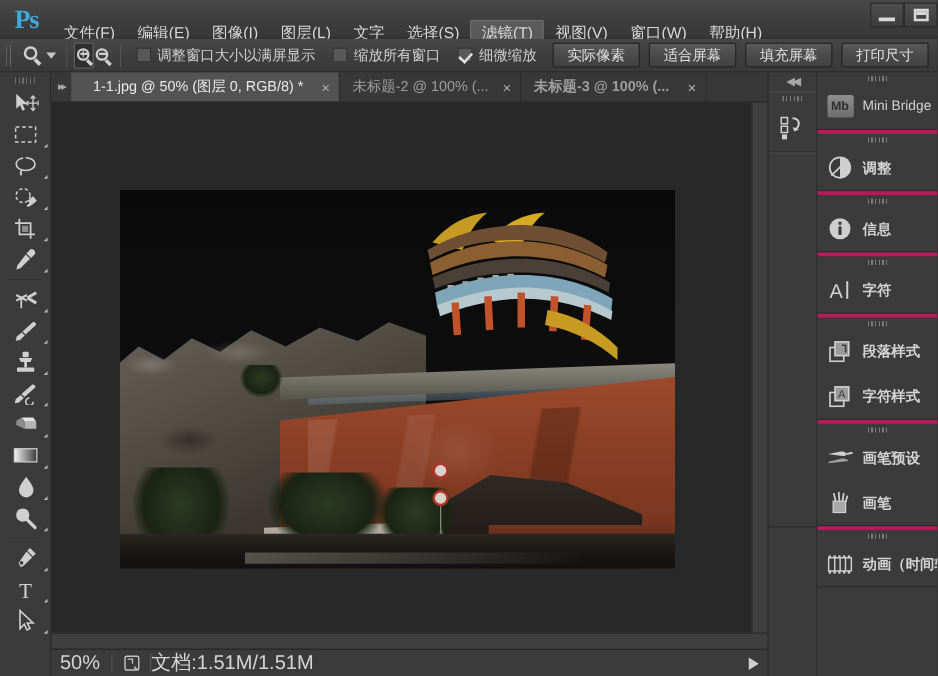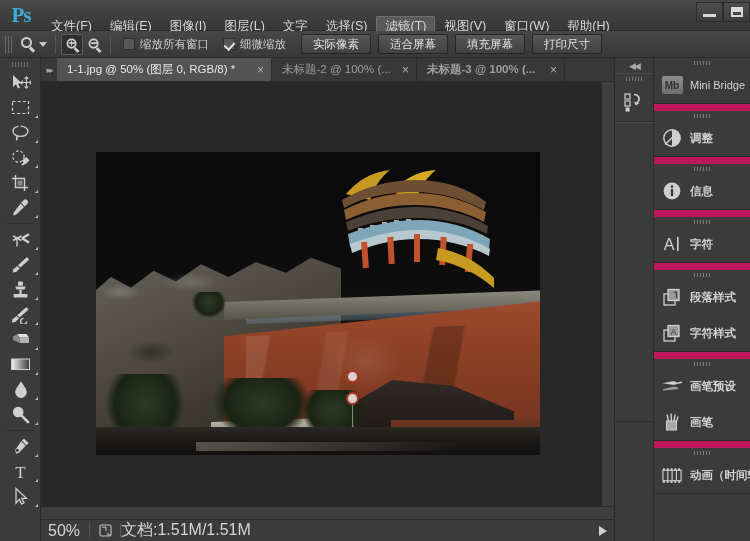--- a/index.html
+++ b/index.html
@@ -223,21 +223,21 @@
   #mini-col .gdot { height: 9px; display: flex; align-items: center; justify-content: center; }
   #mini-col .gdot .g { width: 16px; height: 4px;
     background: repeating-linear-gradient(to right, #7a7a7a 0 1px, transparent 1px 3px); }
   #mini-col .micon { height: 38px; display: flex; align-items: center; justify-content: center; }
 
   
   #dock {
     position: absolute; left: 654px; top: 58px; width: 96px; height: 483px;
     background: #3b3b3b;
   }
-  .pgroup { border-bottom: 1px solid #2c2c2c; border-top: 7px solid #be185d; }
+  .pgroup { border-bottom: 1px solid #2c2c2c; border-top: 3px solid #be185d; }
   .pgroup:first-child { border-top: none; }
   .pg-grip { height: 9px; display: flex; align-items: center; justify-content: center; }
   .pg-grip .g { width: 17px; height: 4px;
     background: repeating-linear-gradient(to right, #7c7c7c 0 1px, transparent 1px 3px); }
   .prow { height: 36px; display: flex; align-items: center; gap: 7px; padding-left: 7px; }
   .prow .picon { width: 22px; flex: none; display: flex; align-items: center; justify-content: center; }
   .prow .plabel { font-size: 11.5px; color: #d2d2d2; white-space: nowrap;
     overflow: hidden; font-weight: bold; }
   .mb-badge {
     width: 21px; height: 18px; background: linear-gradient(to bottom,#8f8f8f,#6e6e6e);
@@ -302,20 +302,24 @@
         <span class="circ"></span>
           <span class="hand"></span>
         <span class="minus"></span>
       </span>
     </div>
 
     <div class="obar-sep"></div>
 
     <div class="chk-wrap">
       <span class="chkbox"></span>
+      <span class="obar-label">调整窗口大小以满屏显示</span>
+    </div>
+    <div class="chk-wrap">
+      <span class="chkbox"></span>
       <span class="obar-label">缩放所有窗口</span>
     </div>
     <div class="chk-wrap">
       <span class="chkbox on"></span>
       <span class="obar-label">细微缩放</span>
     </div>
 
     <div style="width:8px"></div>
 
     <div class="obtn">实际像素</div>
@@ -488,21 +492,21 @@
       </svg>
       <span class="tri"></span>
     </div>
   </div>
 
   <div id="tabbar">
     <div id="tab-grip">
       <span class="dbl-arrow">▸▸</span>
     </div>
     <div id="tabs-host" style="display:flex;align-items:flex-end;height:24px">
-        <div class="tab active" style="width: 215px;">
+        <div class="tab active" style="width: 215px; text-align: center;">
           <span style="flex: 1 1 0%; overflow: hidden;">1-1.jpg @ 50% (图层 0, RGB/8) *</span>
           <span class="x">×</span>
         </div>
         <div class="tab" style="width: 145px; margin-top: 28px;">
           <span style="flex: 1 1 0%; overflow: hidden;">未标题-2 @ 100% (...</span>
           <span class="x">×</span>
         </div>
         <div class="tab" style="width: 148px;">
           <span style="flex: 1 1 0%; overflow: hidden; font-weight: bold;">未标题-3 @ 100% (...</span>
           <span class="x">×</span>

